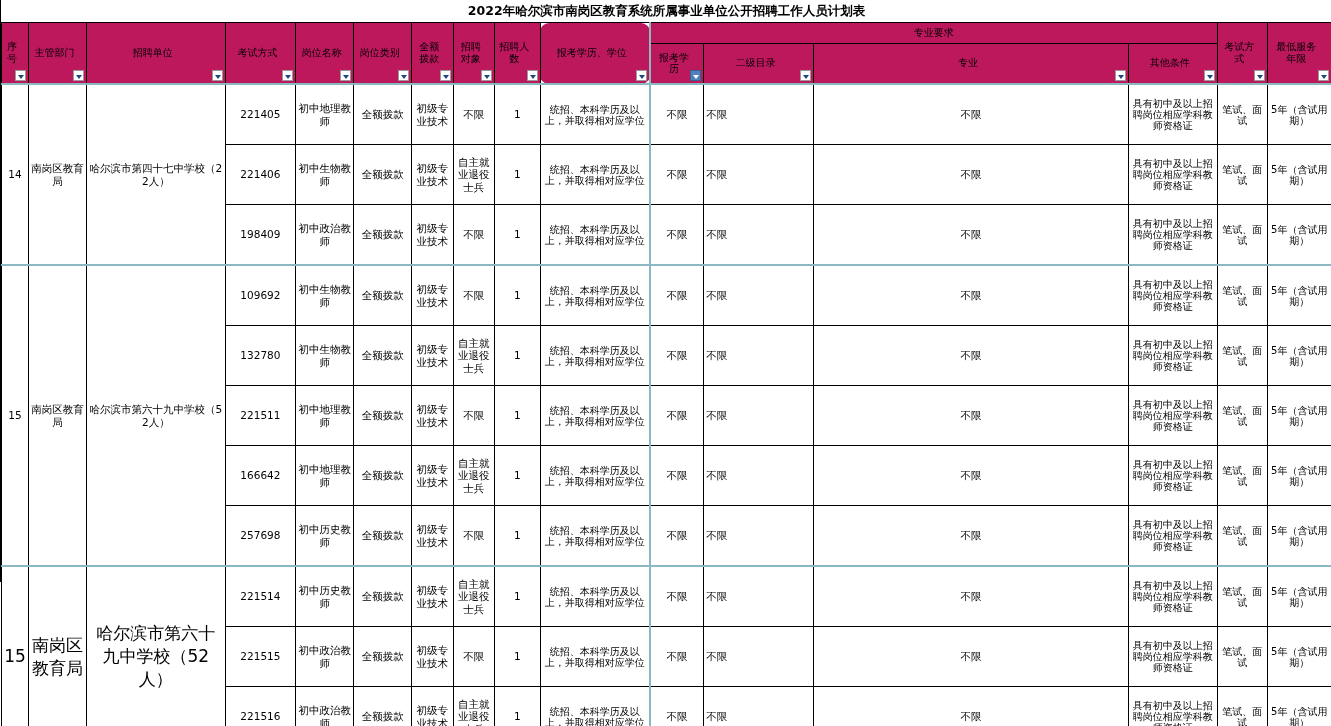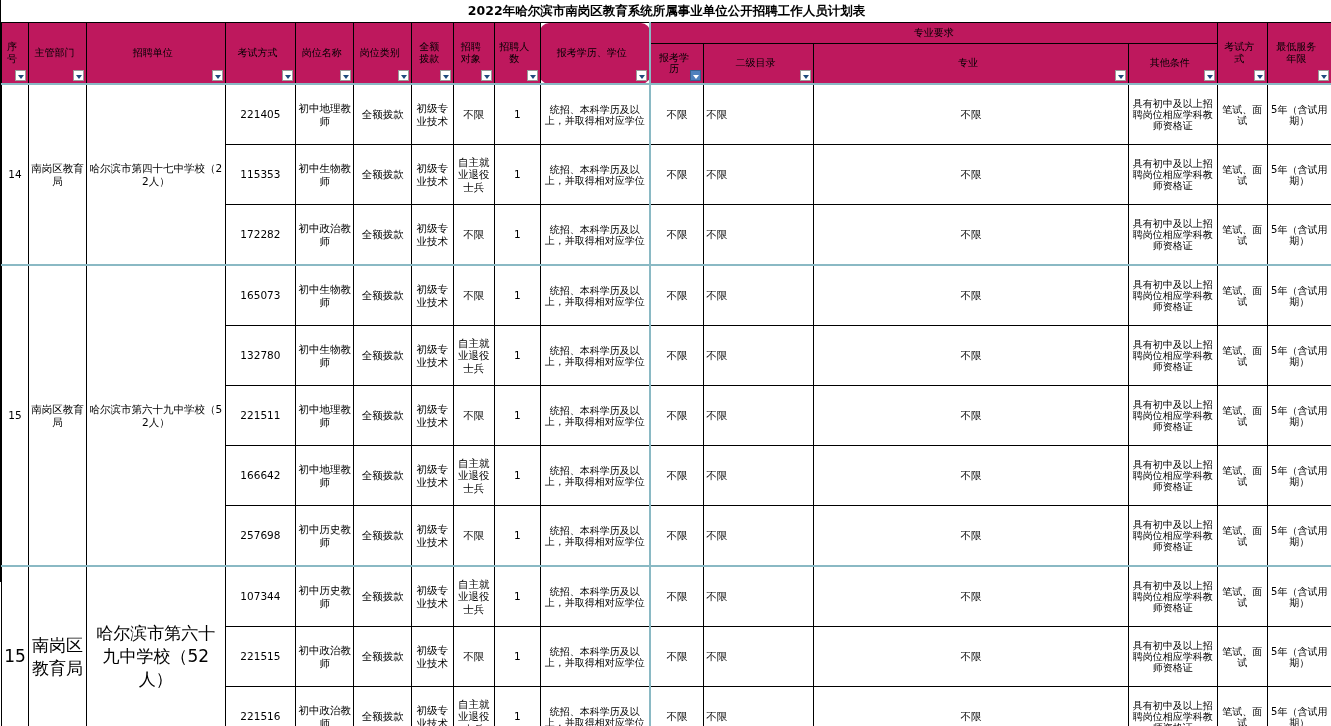--- a/index.html
+++ b/index.html
@@ -192,54 +192,54 @@
           <td class="small grp-top">1</td>
           <td class="tiny left-pad sep-col-r grp-top">统招、本科学历及以上，并取得相对应学位</td>
           <td class="small grp-top">不限</td>
           <td class="small grp-top " style="text-align: left;">不限</td>
           <td class="small grp-top">不限</td>
           <td class="tiny left-pad grp-top">具有初中及以上招聘岗位相应学科教师资格证</td>
           <td class="tiny grp-top">笔试、面试</td>
           <td class="tiny grp-top">5年（含试用期）</td>
         </tr>
         <tr class="data">
-          <td class="small">115353</td>
+          <td class="small">221406</td>
           <td class="small">初中生物教师</td>
           <td class="small">全额拨款</td>
           <td class="small">初级专业技术</td>
           <td class="small">自主就业退役士兵</td>
           <td class="small">1</td>
           <td class="tiny left-pad sep-col-r">统招、本科学历及以上，并取得相对应学位</td>
           <td class="small">不限</td>
           <td class="small " style="text-align: left;">不限</td>
           <td class="small">不限</td>
           <td class="tiny left-pad">具有初中及以上招聘岗位相应学科教师资格证</td>
           <td class="tiny">笔试、面试</td>
           <td class="tiny">5年（含试用期）</td>
         </tr>
         <tr class="data">
-          <td class="small">172282</td>
+          <td class="small">198409</td>
           <td class="small">初中政治教师</td>
           <td class="small">全额拨款</td>
           <td class="small">初级专业技术</td>
           <td class="small">不限</td>
           <td class="small">1</td>
           <td class="tiny left-pad sep-col-r">统招、本科学历及以上，并取得相对应学位</td>
           <td class="small">不限</td>
           <td class="small " style="text-align: left;">不限</td>
           <td class="small">不限</td>
           <td class="tiny left-pad">具有初中及以上招聘岗位相应学科教师资格证</td>
           <td class="tiny">笔试、面试</td>
           <td class="tiny">5年（含试用期）</td>
         </tr>
         <tr class="data">
           <td class="small grp-top" rowspan="5">15</td>
           <td class="small grp-top" rowspan="5">南岗区教育局</td>
           <td class="small grp-top" rowspan="5">哈尔滨市第六十九中学校（52人）</td>
-          <td class="small grp-top">165073</td>
+          <td class="small grp-top">109692</td>
           <td class="small grp-top">初中生物教师</td>
           <td class="small grp-top">全额拨款</td>
           <td class="small grp-top">初级专业技术</td>
           <td class="small grp-top">不限</td>
           <td class="small grp-top">1</td>
           <td class="tiny left-pad sep-col-r grp-top">统招、本科学历及以上，并取得相对应学位</td>
           <td class="small grp-top">不限</td>
           <td class="small grp-top " style="text-align: left;">不限</td>
           <td class="small grp-top">不限</td>
           <td class="tiny left-pad grp-top">具有初中及以上招聘岗位相应学科教师资格证</td>
@@ -303,21 +303,21 @@
           <td class="small " style="text-align: left;">不限</td>
           <td class="small">不限</td>
           <td class="tiny left-pad">具有初中及以上招聘岗位相应学科教师资格证</td>
           <td class="tiny">笔试、面试</td>
           <td class="tiny">5年（含试用期）</td>
         </tr>
         <tr class="data">
           <td class="big grp-top" rowspan="3">15</td>
           <td class="big grp-top" rowspan="3">南岗区教育局</td>
           <td class="big grp-top" rowspan="3">哈尔滨市第六十九中学校（52人）</td>
-          <td class="small grp-top">107344</td>
+          <td class="small grp-top">221514</td>
           <td class="small grp-top">初中历史教师</td>
           <td class="small grp-top">全额拨款</td>
           <td class="small grp-top">初级专业技术</td>
           <td class="small grp-top">自主就业退役士兵</td>
           <td class="small grp-top">1</td>
           <td class="tiny left-pad sep-col-r grp-top">统招、本科学历及以上，并取得相对应学位</td>
           <td class="small grp-top">不限</td>
           <td class="small grp-top " style="text-align: left;">不限</td>
           <td class="small grp-top">不限</td>
           <td class="tiny left-pad grp-top">具有初中及以上招聘岗位相应学科教师资格证</td>

